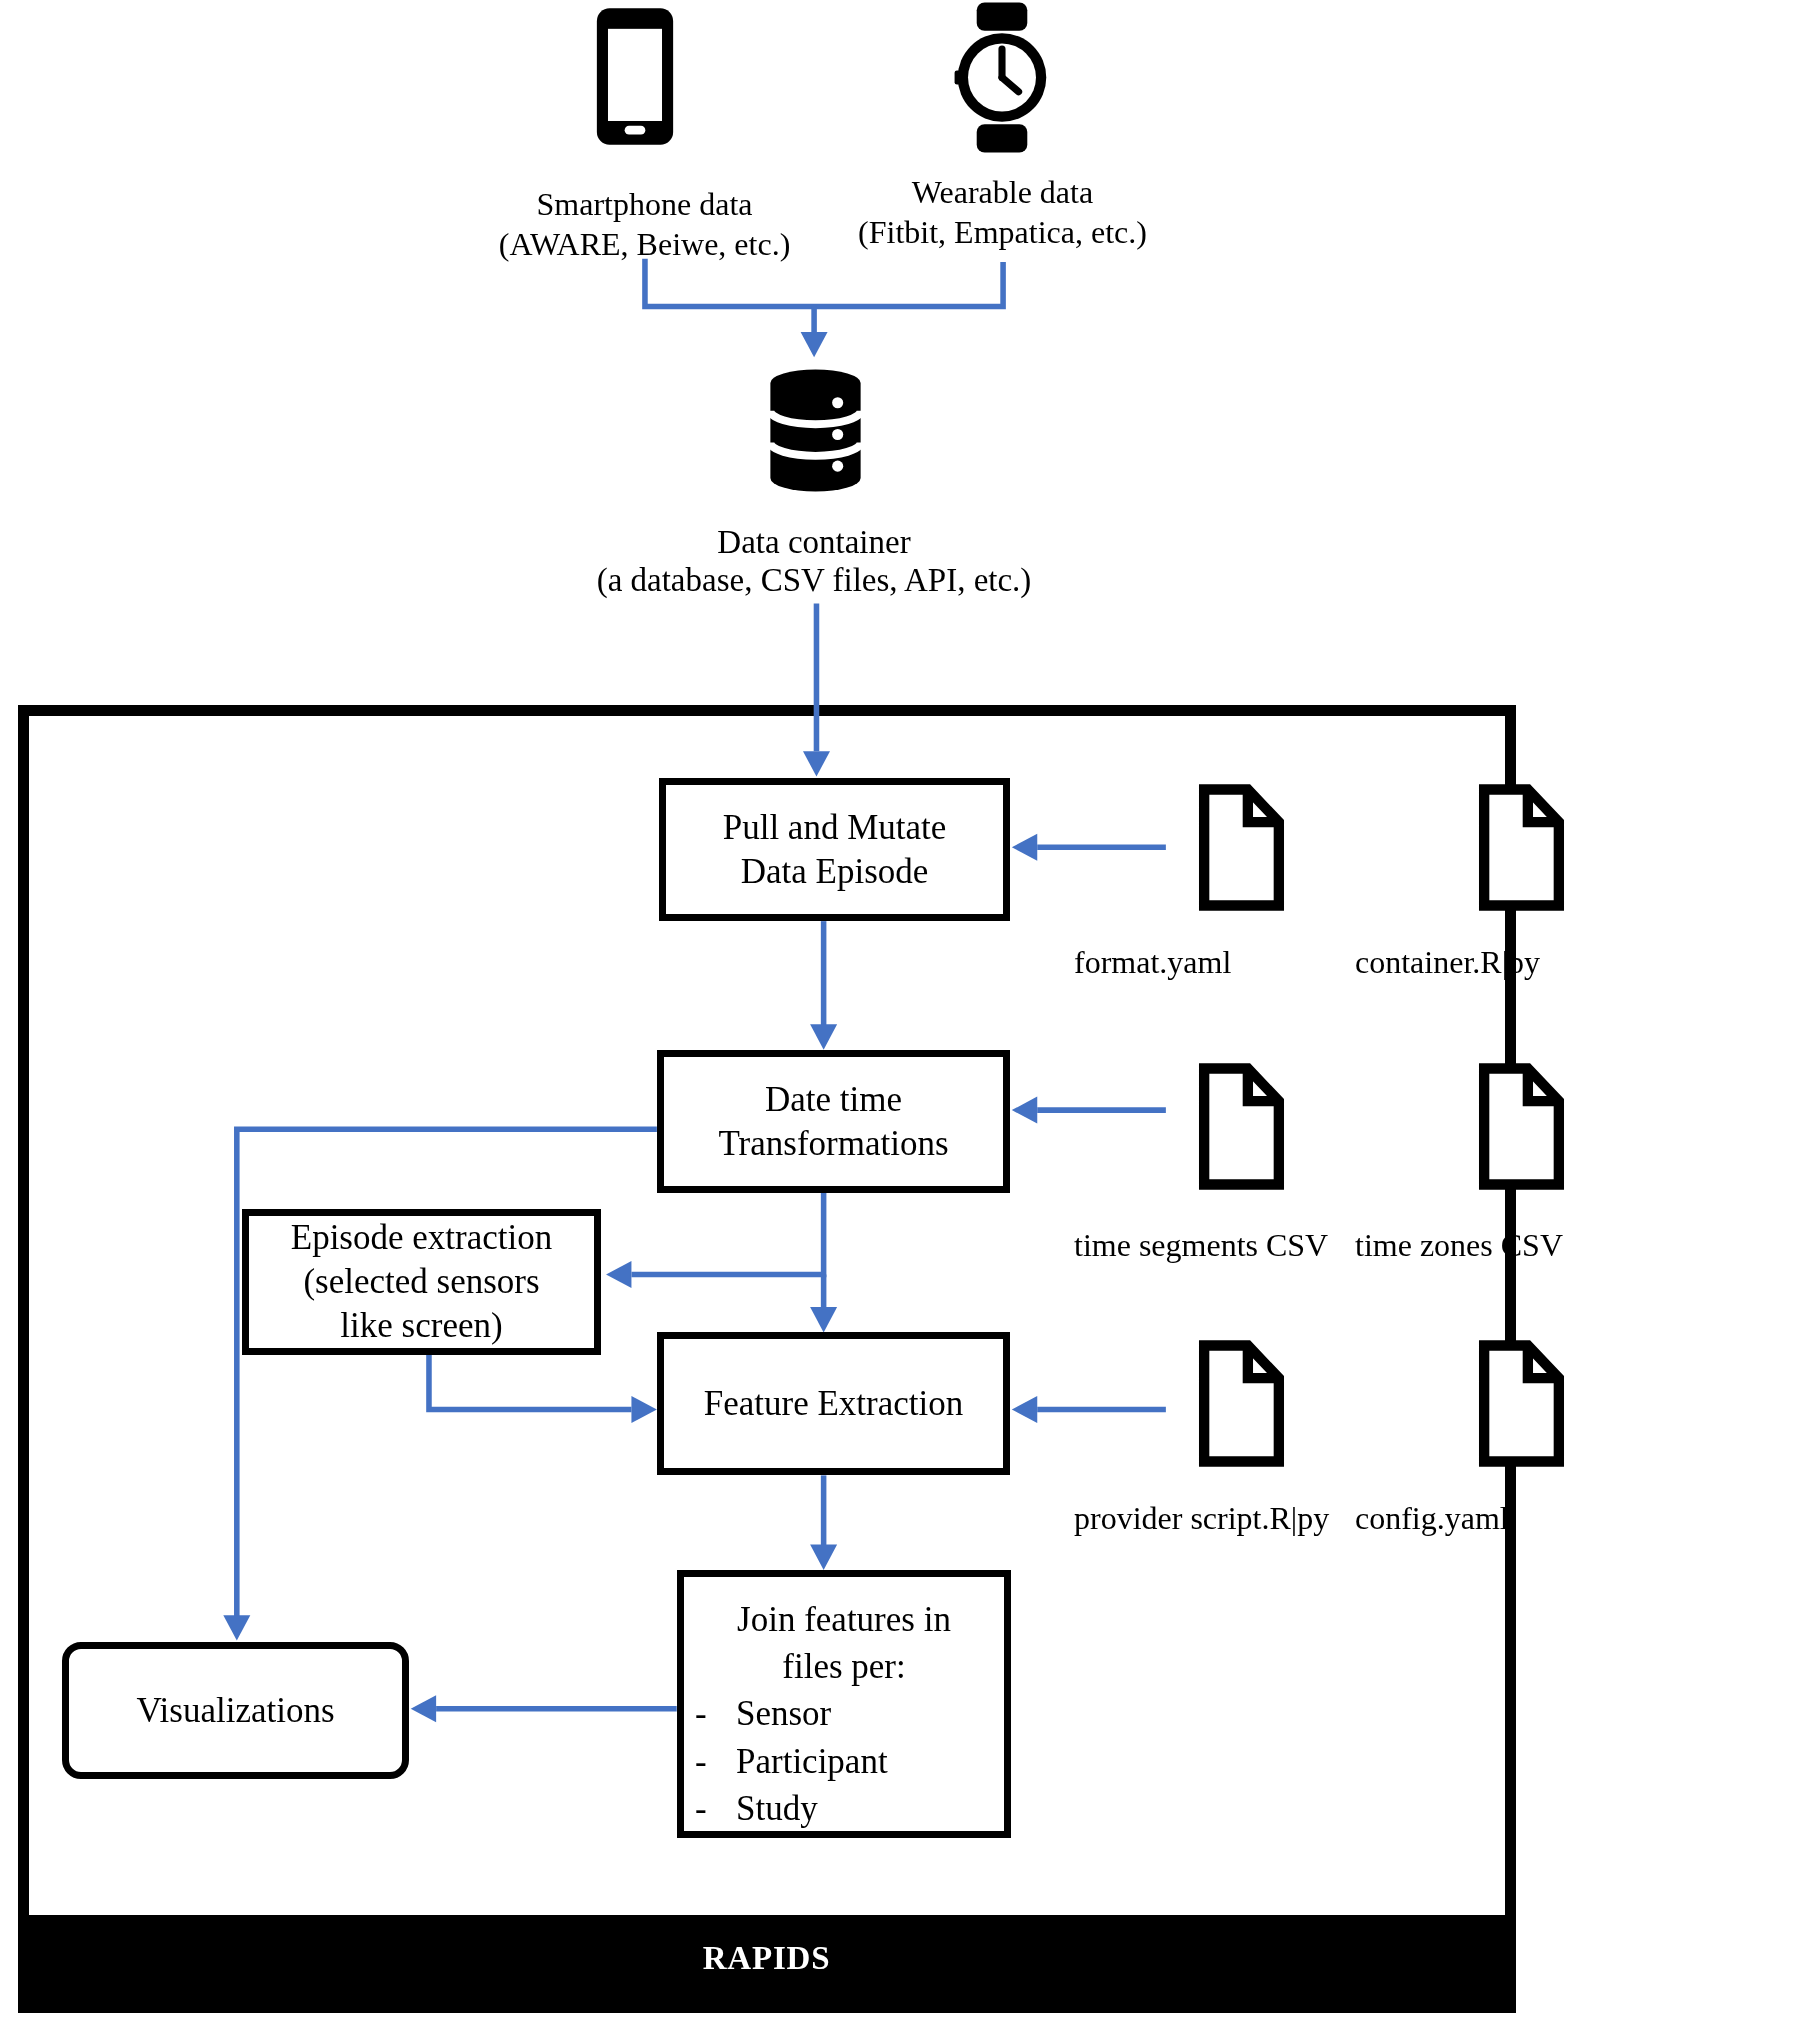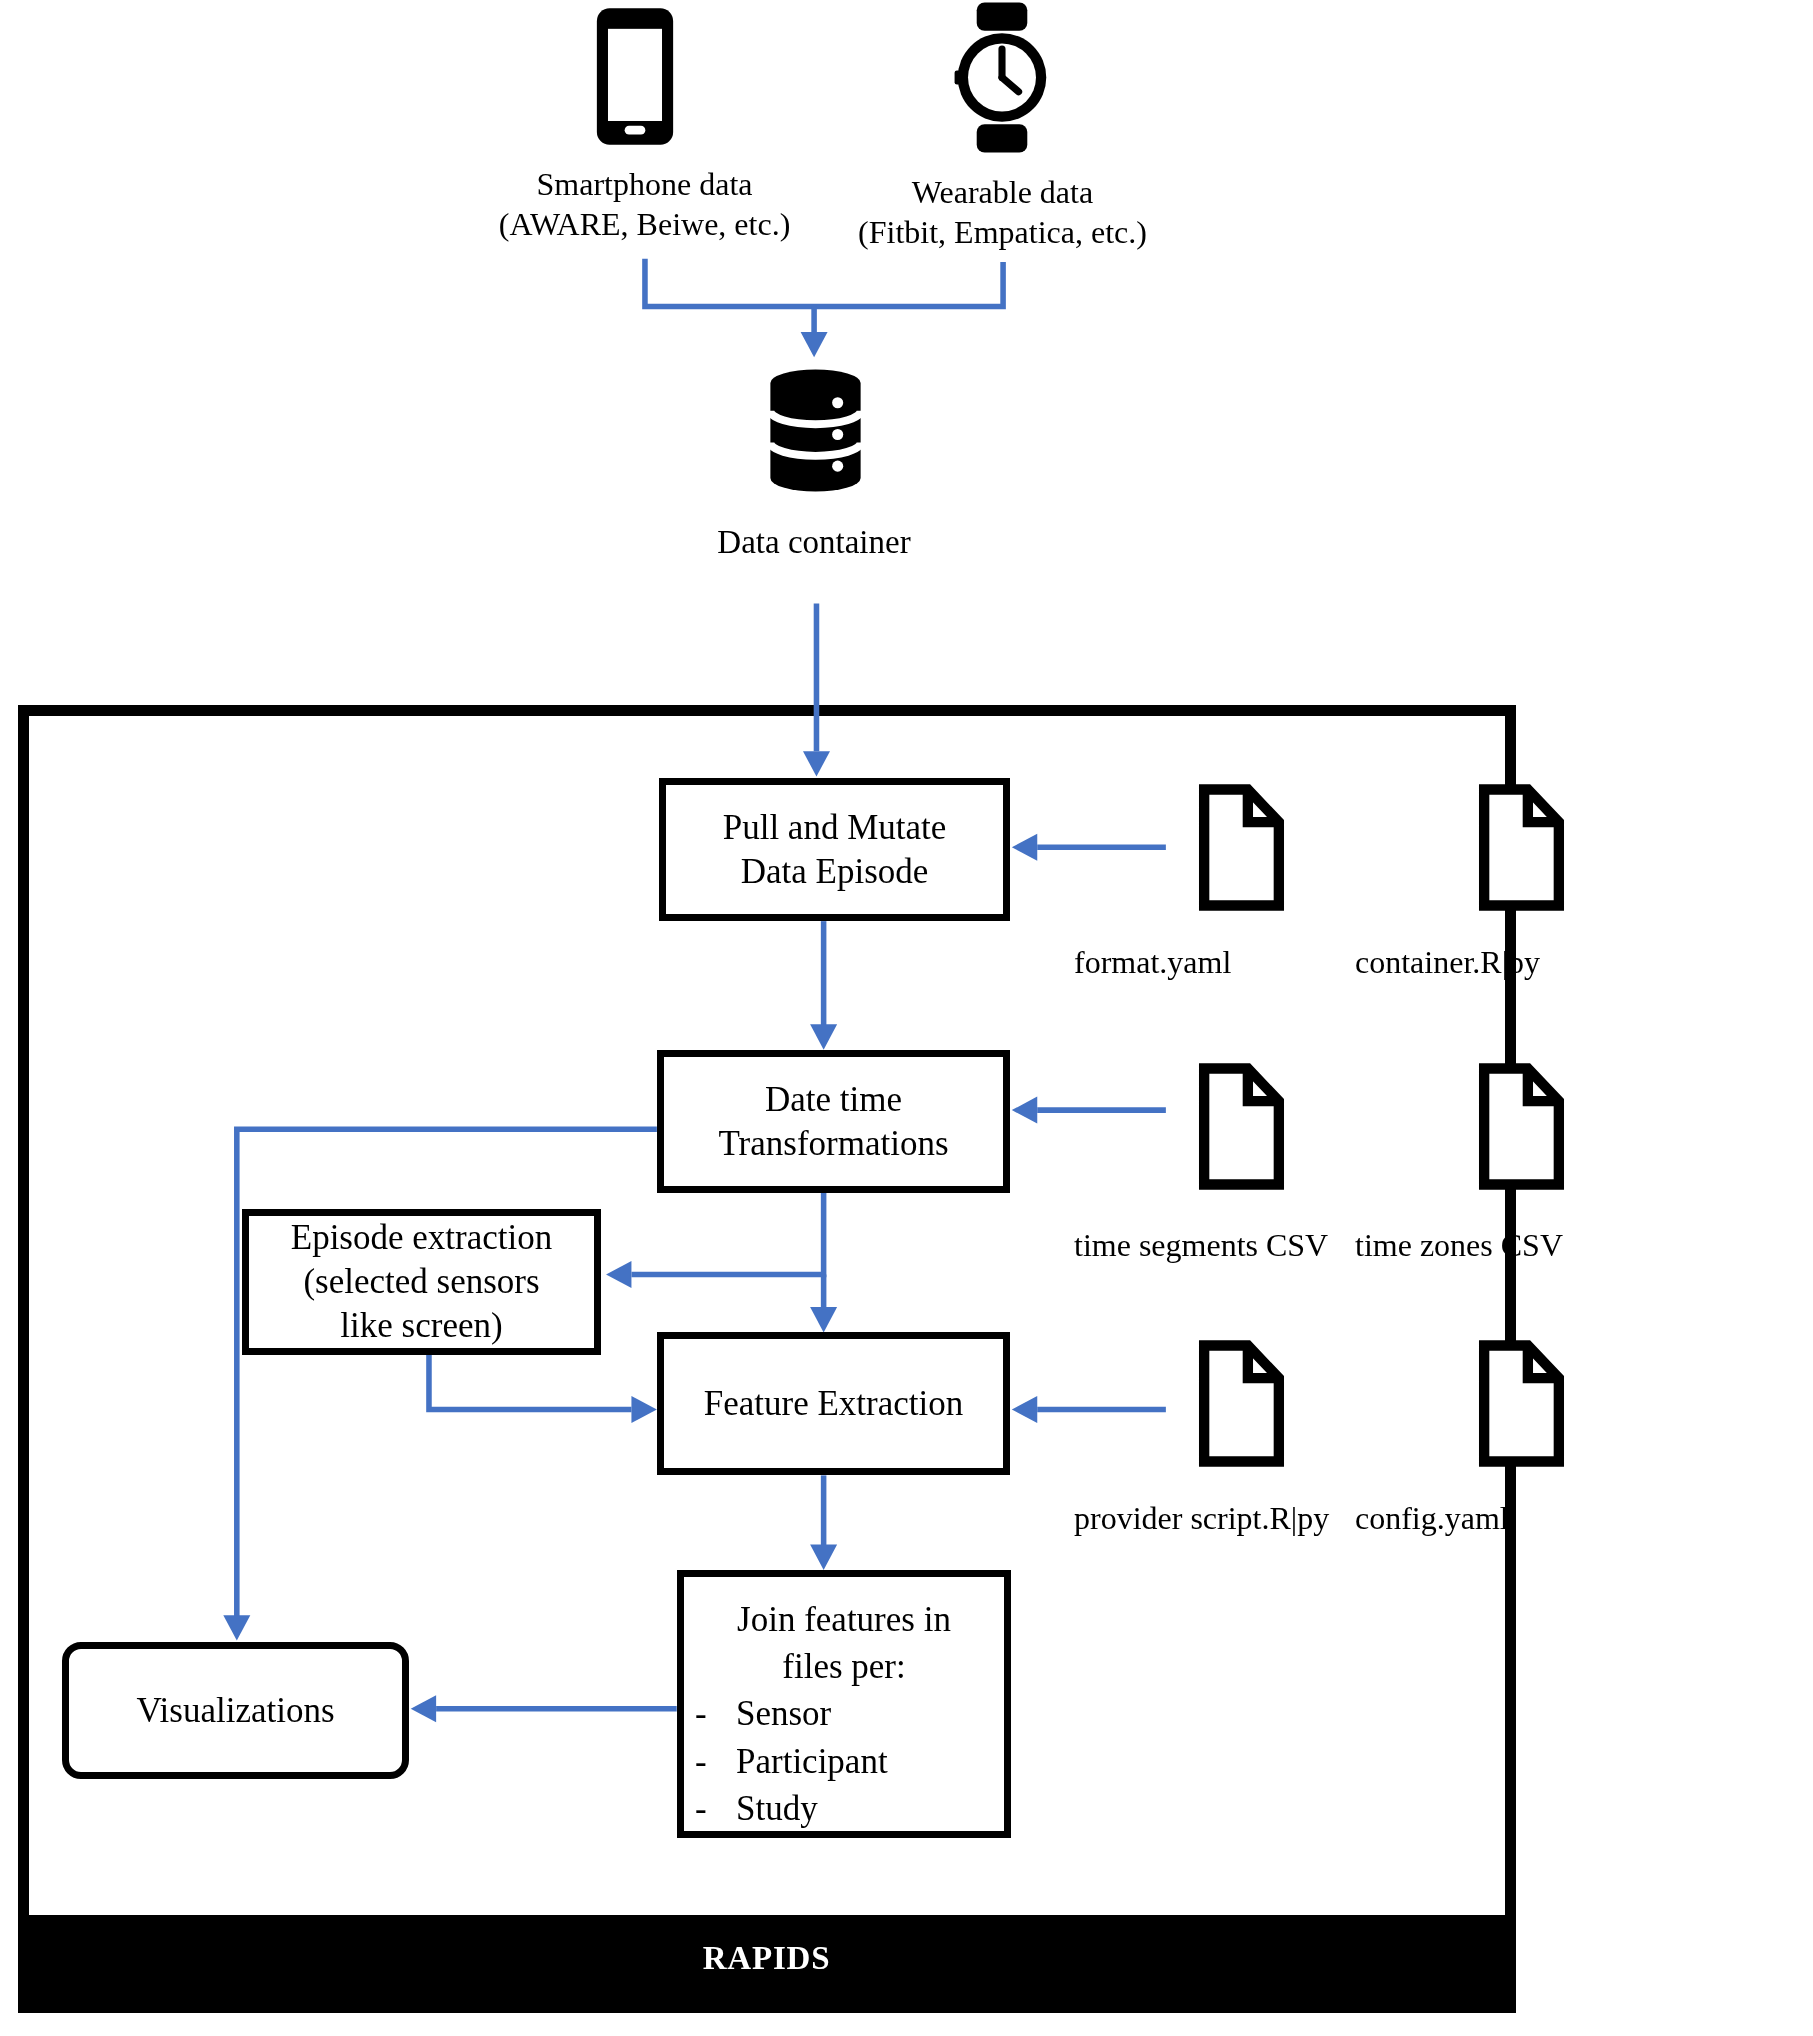--- a/index.html
+++ b/index.html
@@ -15,21 +15,21 @@
   .node-pull{left:659px;top:778px;width:351px;height:143px;}
   .node-datetime{left:657px;top:1050px;width:353px;height:143px;}
   .node-episode{left:242px;top:1209px;width:359px;height:146px;}
   .node-feature{left:657px;top:1332px;width:353px;height:143px;}
   .node-join{left:677px;top:1570px;width:334px;height:268px;justify-content:space-between;padding-top:20.6px;}
   .node-viz{left:62px;top:1642px;width:347px;height:137px;border-radius:19px;}
   .bullet-row{display:flex;width:100%;box-sizing:border-box;padding-left:11px;text-align:left;}
   .bullet-dash{width:41px;flex:0 0 41px;text-align:left;}
   
   .caption{position:absolute;text-align:center;font-size:32px;line-height:40px;z-index:4;}
-  .cap-phone{left:462px;top:164px;width:365px;}
+  .cap-phone{left:462px;top:184px;width:365px;}
   .cap-watch{left:820px;top:172px;width:365px;}
   .cap-db{left:544px;top:523px;width:540px;font-size:33px;line-height:38px;}
   
   .icon{position:absolute;z-index:10;}
   .phone-icon{left:592px;top:4.8px;width:86px;height:143px;}
   .watch-icon{left:953px;top:1.6px;width:98px;height:151px;}
   .db-icon{left:768px;top:367px;width:95px;height:127px;}
   .doc{width:89px;height:129px;}
   .doc-r1c1{left:1197px;top:783px;} .doc-r1c2{left:1477px;top:783px;}
   .doc-r2c1{left:1197px;top:1062px;} .doc-r2c2{left:1477px;top:1062px;}
@@ -69,20 +69,21 @@
 <svg class="icon db-icon" viewBox="0 0 120 160">
   <path d="M3 20 A57 17 0 0 1 117 20 L117 140 A57 17 0 0 1 3 140 Z" fill="#000"></path>
   <path d="M3 55 A57 17 0 0 0 117 55" fill="none" stroke="#fff" stroke-width="10"></path>
   <path d="M3 95 A57 17 0 0 0 117 95" fill="none" stroke="#fff" stroke-width="10"></path>
   <circle cx="88" cy="45" r="7" fill="#fff"></circle>
   <circle cx="88" cy="85" r="7" fill="#fff"></circle>
   <circle cx="88" cy="125" r="7" fill="#fff"></circle>
 </svg>
 <div class="caption cap-db">
   <div>Data container</div>
+  <div>(a database, CSV files, API, etc.)</div>
 </div>
 
 <div class="abs rapids-box">
   <div class="rapids-footer">
     <span>RAPIDS</span>
   </div>
 </div>
 
 <svg class="abs wires" viewBox="0 0 2284 2564">
   <g stroke="#4472C4" stroke-width="7" fill="none">

